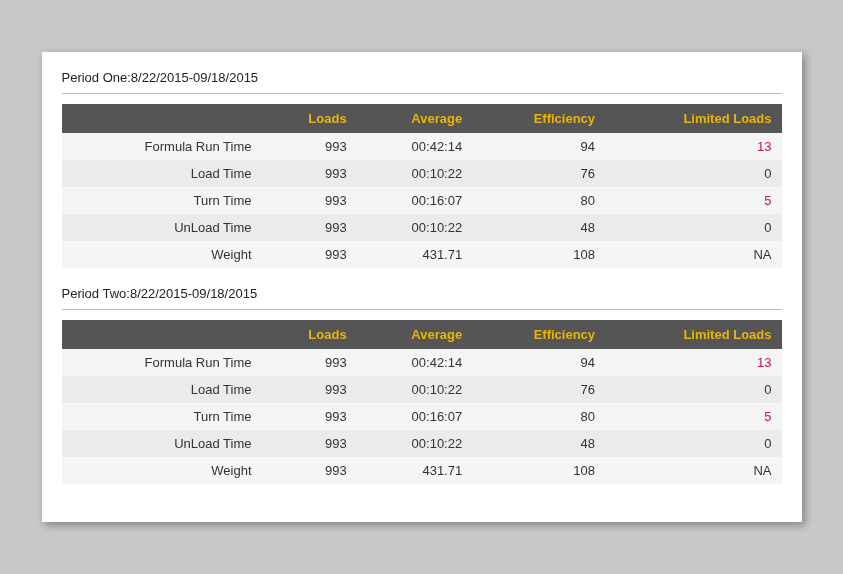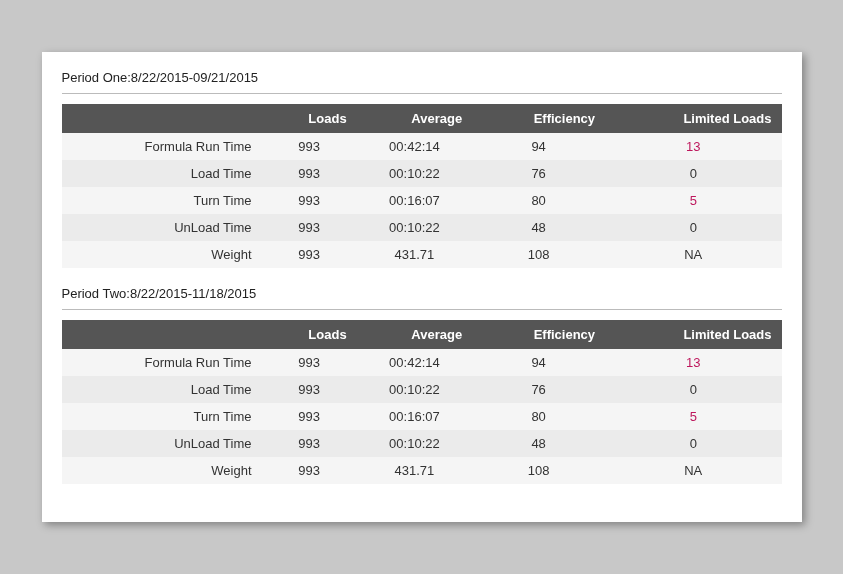--- a/index.html
+++ b/index.html
@@ -36,21 +36,21 @@
     }
 
     table {
       width: 100%;
       border-collapse: collapse;
       margin-bottom: 18px;
     }
 
     thead tr {
       background: #555;
-      color: #ffffff;
+      color: #eab308;
     }
 
     thead th {
       padding: 7px 10px;
       font-weight: bold;
       font-size: 13px;
       text-align: right;
     }
 
     thead th:first-child {
@@ -61,38 +61,38 @@
     tbody tr:nth-child(odd) {
       background: #f5f5f5;
     }
 
     tbody tr:nth-child(even) {
       background: #ebebeb;
     }
 
     tbody td {
       padding: 6px 10px;
-      text-align: center;
+      text-align: right;
       font-size: 13px;
       color: #333;
     }
 
     tbody td:first-child {
       text-align: right;
     }
 
     .link-blue {
       color: #be185d;
     }
   </style>
 </head>
 <body>
 
 <div class="card">
-<div class="period-label">Period One:8/22/2015-09/21/2015</div>
+<div class="period-label">Period One:8/22/2015-09/18/2015</div>
     <hr>
     <table>
       <thead>
         <tr>
           <th></th>
           <th>Loads</th>
           <th>Average</th>
           <th>Efficiency</th>
           <th>Limited Loads</th>
         </tr>
@@ -128,21 +128,21 @@
         </tr>
         <tr>
           <td>Weight</td>
           <td>993</td>
           <td>431.71</td>
           <td>108</td>
           <td>NA</td>
         </tr>
       </tbody>
     </table>
-    <div class="period-label">Period Two:8/22/2015-11/18/2015</div>
+    <div class="period-label">Period Two:8/22/2015-09/18/2015</div>
     <hr>
     <table>
       <thead>
         <tr>
           <th></th>
           <th>Loads</th>
           <th>Average</th>
           <th>Efficiency</th>
           <th>Limited Loads</th>
         </tr>

